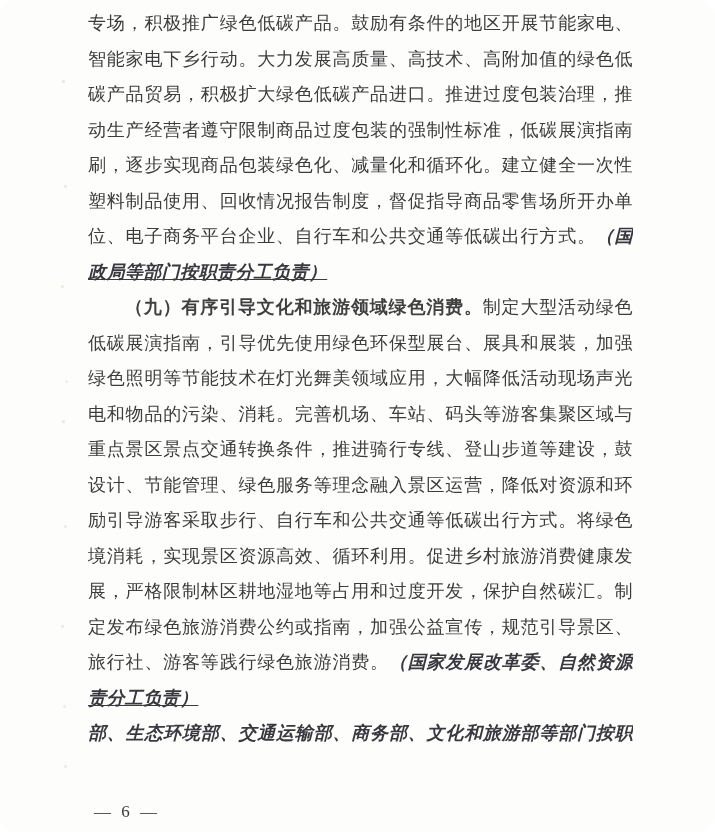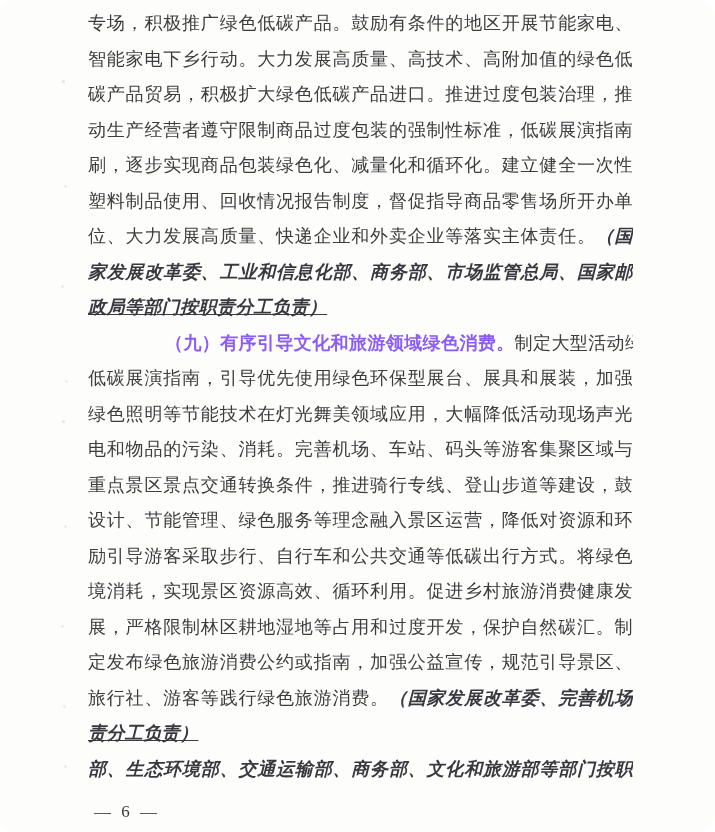--- a/index.html
+++ b/index.html
@@ -37,21 +37,21 @@
   .line.align-left {
     text-align: center;
     text-align-last: left;
     text-decoration: underline;
   }
   .line.indent {
     text-indent: 37px;
   }
   .seg-body { font-style: normal; font-weight: 400; }
   .seg-kai  { font-style: italic; font-weight: 600; color: #38383f; }
-  .seg-heading { font-style: normal; font-weight: 700; color: #8b5cf6; margin-left: 40px; }
+  .seg-heading { font-style: normal; font-weight: 700; color: #404040; }
   .footer {
     position: absolute;
     left: 94px;
     bottom: 10px;
     font-size: 17px;
     color: #3c3c3c;
     letter-spacing: 3px;
   }
   
   .speckles {
@@ -78,31 +78,30 @@
 
 <div class="page">
   <div class="speckles"></div>
   <div class="text-block">
       <div class="line"><span class="seg-body">专场，积极推广绿色低碳产品。鼓励有条件的地区开展节能家电、</span></div>
       <div class="line"><span class="seg-body">智能家电下乡行动。大力发展高质量、高技术、高附加值的绿色低</span></div>
       <div class="line"><span class="seg-body">碳产品贸易，积极扩大绿色低碳产品进口。推进过度包装治理，推</span></div>
       <div class="line"><span class="seg-body">动生产经营者遵守限制商品过度包装的强制性标准，低碳展演指南</span></div>
       <div class="line"><span class="seg-body">刷，逐步实现商品包装绿色化、减量化和循环化。建立健全一次性</span></div>
       <div class="line"><span class="seg-body">塑料制品使用、回收情况报告制度，督促指导商品零售场所开办单</span></div>
-      <div class="line"><span class="seg-body">位、大力发展高质量、快递企业和外卖企业等落实主体责任。</span><span class="seg-kai">（国</span></div>
-      <div class="line"><span class="seg-kai">家发展改革委、工业和信息化部、商务部、市场监管总局、国家邮</span></div>
+      <div class="line"><span class="seg-body">位、电子商务平台企业、自行车和公共交通等低碳出行方式。</span><span class="seg-kai">（国</span></div>
       <div class="line align-left"><span class="seg-kai">政局等部门按职责分工负责）</span></div>
       <div class="line indent"><span class="seg-heading">（九）有序引导文化和旅游领域绿色消费。</span><span class="seg-body">制定大型活动绿色</span></div>
       <div class="line"><span class="seg-body">低碳展演指南，引导优先使用绿色环保型展台、展具和展装，加强</span></div>
       <div class="line"><span class="seg-body">绿色照明等节能技术在灯光舞美领域应用，大幅降低活动现场声光</span></div>
       <div class="line"><span class="seg-body">电和物品的污染、消耗。完善机场、车站、码头等游客集聚区域与</span></div>
       <div class="line"><span class="seg-body">重点景区景点交通转换条件，推进骑行专线、登山步道等建设，鼓</span></div>
       <div class="line"><span class="seg-body">设计、节能管理、绿色服务等理念融入景区运营，降低对资源和环</span></div>
       <div class="line"><span class="seg-body">励引导游客采取步行、自行车和公共交通等低碳出行方式。将绿色</span></div>
       <div class="line"><span class="seg-body">境消耗，实现景区资源高效、循环利用。促进乡村旅游消费健康发</span></div>
       <div class="line"><span class="seg-body">展，严格限制林区耕地湿地等占用和过度开发，保护自然碳汇。制</span></div>
       <div class="line"><span class="seg-body">定发布绿色旅游消费公约或指南，加强公益宣传，规范引导景区、</span></div>
-      <div class="line"><span class="seg-body">旅行社、游客等践行绿色旅游消费。</span><span class="seg-kai">（国家发展改革委、完善机场</span></div>
+      <div class="line"><span class="seg-body">旅行社、游客等践行绿色旅游消费。</span><span class="seg-kai">（国家发展改革委、自然资源</span></div>
       <div class="line align-left"><span class="seg-kai">责分工负责）</span></div>
       <div class="line"><span class="seg-kai">部、生态环境部、交通运输部、商务部、文化和旅游部等部门按职</span></div>
     </div>
   <div class="footer">— 6 —</div>
 </div>
 
 </body></html>

